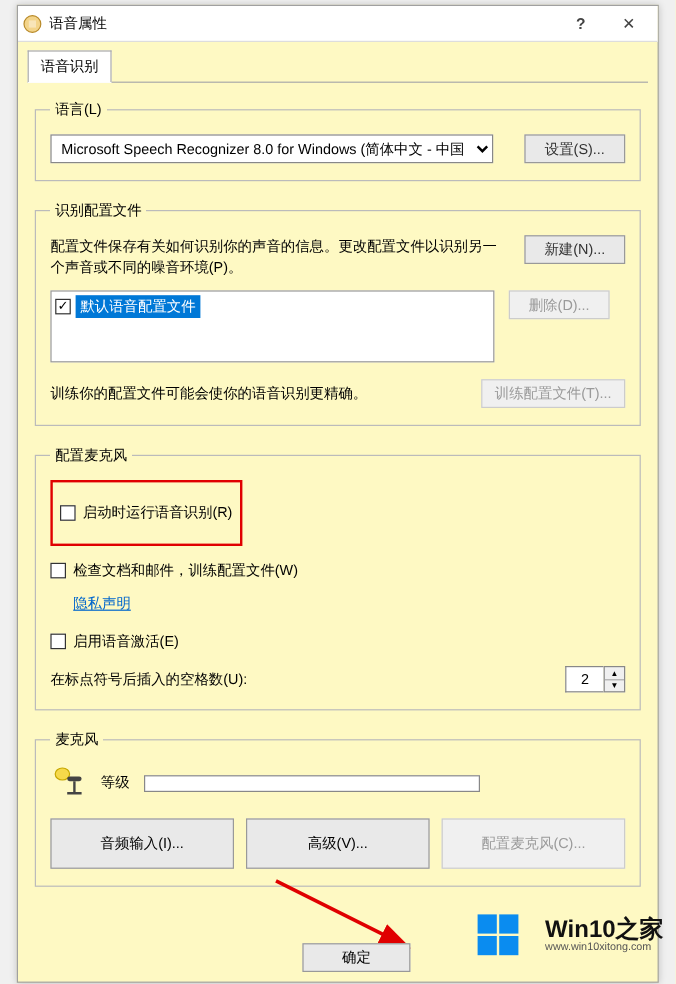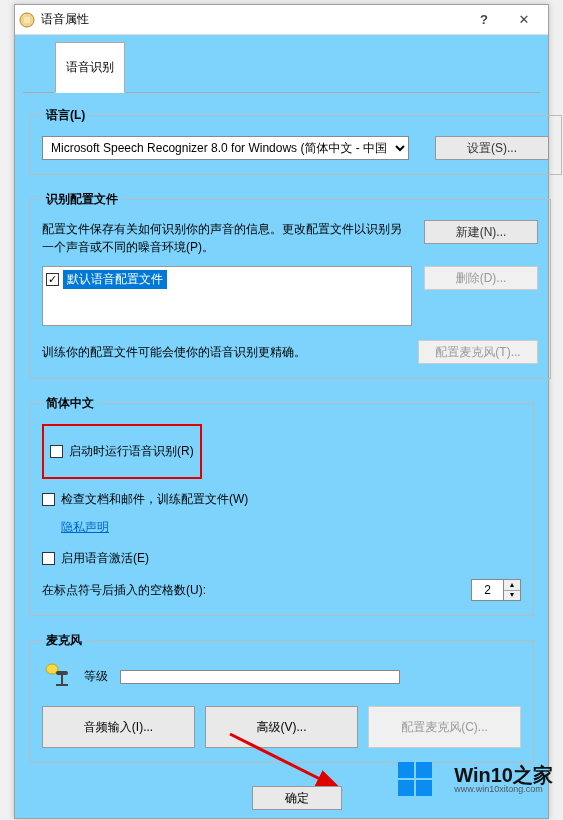--- a/index.html
+++ b/index.html
@@ -1,37 +1,37 @@
 <!DOCTYPE html>
 <html><head>
 <meta charset="utf-8">
 <style>
 * { box-sizing: border-box; margin: 0; padding: 0; }
 body { font-family: "Microsoft YaHei", "Segoe UI", Tahoma, sans-serif; font-size: 12px; background: #f0f0f0; width: 563px; height: 820px; overflow: hidden; position: relative; }
 
-.window { position: absolute; top: 4px; left: 14px; width: 535px; height: 815px; background: #7dd3fc; border: 1px solid #a0a0a0; box-shadow: 0 0 6px rgba(0,0,0,0.2); }
+.window { position: absolute; top: 4px; left: 14px; width: 535px; height: 815px; background: #fef9c3; border: 1px solid #a0a0a0; box-shadow: 0 0 6px rgba(0,0,0,0.2); }
 
 .titlebar { height: 30px; background: #fff; display: flex; align-items: center; padding: 0 4px; border-bottom: 1px solid #ddd; }
 .title-icon { width: 16px; height: 16px; margin-right: 6px; }
 .title-text { flex: 1; font-size: 12px; }
 .tb-btn { width: 40px; height: 28px; display: flex; align-items: center; justify-content: center; font-size: 13px; color: #444; }
 .tb-btn.help { font-weight: bold; }
 
 .tabs { margin: 6px 8px 0 8px; border-bottom: 1px solid #aaa; display: flex; gap: 2px; }
-.tab { padding: 16px 10px; border: 1px solid #aaa; border-bottom: none; background: #f3f3f3; position: relative; top: 1px; margin-left: 32px; }
+.tab { padding: 4px 10px; border: 1px solid #aaa; border-bottom: none; background: #f3f3f3; position: relative; top: 1px; }
 .tab.active { background: #fff; border-bottom: 1px solid #fff; }
 
 .pane { padding: 14px 14px 10px 14px; }
 
 fieldset { border: 1px solid #bbb; margin-bottom: 16px; padding: 12px 12px 14px 12px; position: relative; }
-legend { padding: 0 4px; font-size: 12px; color: #000; font-weight: bold; }
+legend { padding: 0 4px; font-size: 12px; color: #000; }
 
 .row { display: flex; align-items: center; gap: 26px; }
 select.combo { flex: 1; height: 24px; border: 1px solid #888; font-size: 12px; padding: 2px 4px; background: #fff; }
-button.std { width: 114px; height: 24px; border: 1px solid #999; background: #e9e9e9; font-size: 12px; color: #333; }
+button.std { width: 84px; height: 24px; border: 1px solid #999; background: #e9e9e9; font-size: 12px; color: #333; }
 button.std:disabled { color: #9a9a9a; background: #f0f0f0; border-color: #ccc; }
 
 .desc { font-size: 12px; margin-bottom: 10px; line-height: 1.5; }
 
 .right-col { display: flex; flex-direction: column; gap: 10px; }
 .profile-box { border: 1px solid #999; height: 60px; width: 370px; background: #fff; padding: 3px; }
 .profile-item { display: flex; align-items: center; gap: 4px; }
 .profile-item .chk { width: 13px; height: 13px; border: 1px solid #333; display: flex; align-items: center; justify-content: center; font-size: 11px; line-height: 1; color: #000; }
 .profile-item .lbl { background: #0078d7; color: #fff; padding: 1px 4px; font-size: 12px; }
 
@@ -116,26 +116,26 @@
             <span class="chk">✓</span>
             <span class="lbl">默认语音配置文件</span>
           </div>
         </div>
         <div class="right-col">
           <button class="std" disabled="">删除(D)...</button>
         </div>
       </div>
       <div style="display:flex; align-items:center; gap:12px; margin-top:14px;">
         <div class="desc" style="flex:1; margin:0;">训练你的配置文件可能会使你的语音识别更精确。</div>
-        <button class="std" style="width:120px;" disabled="">配置麦克风(T)...</button>
-      </div>
-    </fieldset>
-
-    <fieldset>
-      <legend>简体中文</legend>
+        <button class="std" style="width:120px;" disabled="">训练配置文件(T)...</button>
+      </div>
+    </fieldset>
+
+    <fieldset>
+      <legend>配置麦克风</legend>
 
       <div class="hl-red" style="margin-bottom:12px;">
         <div class="chk-row" style="margin:0;">
           <span class="chk-box"></span>
           <span>启动时运行语音识别(R)</span>
         </div>
       </div>
 
       <div class="chk-row">
         <span class="chk-box"></span>

